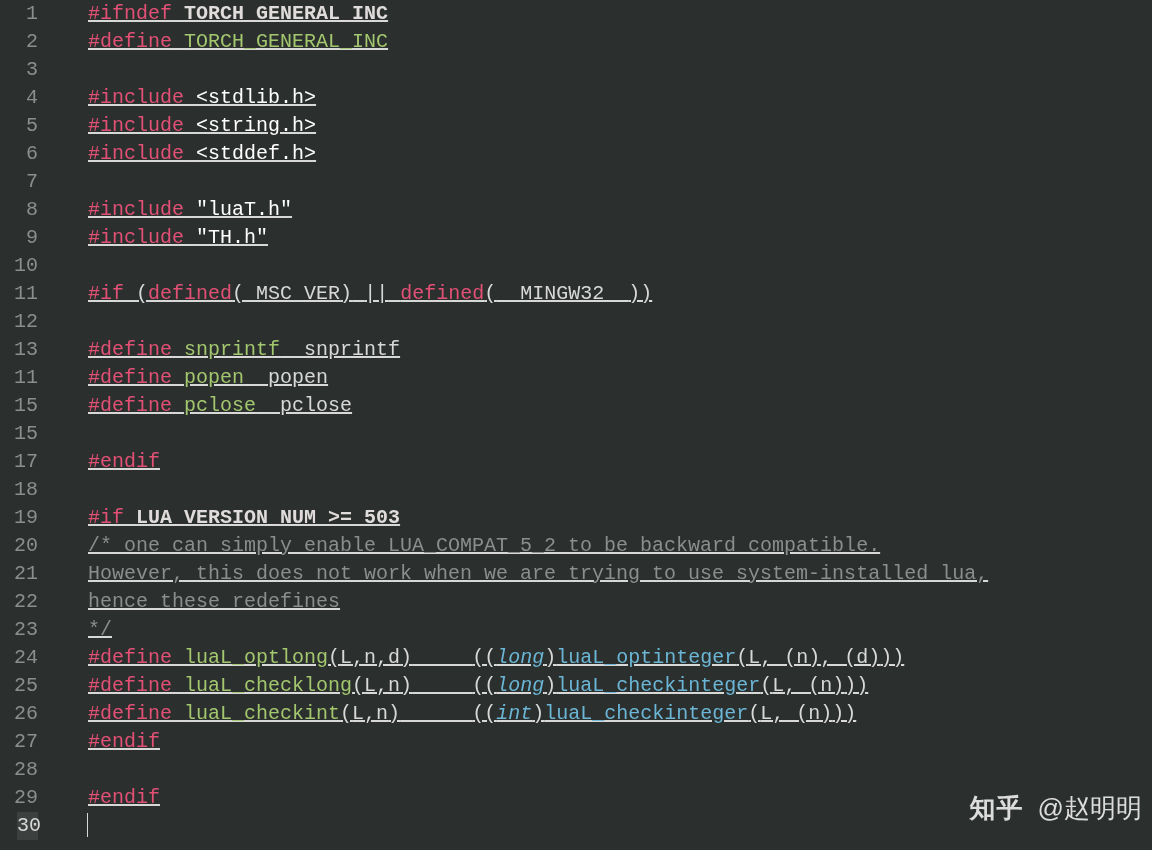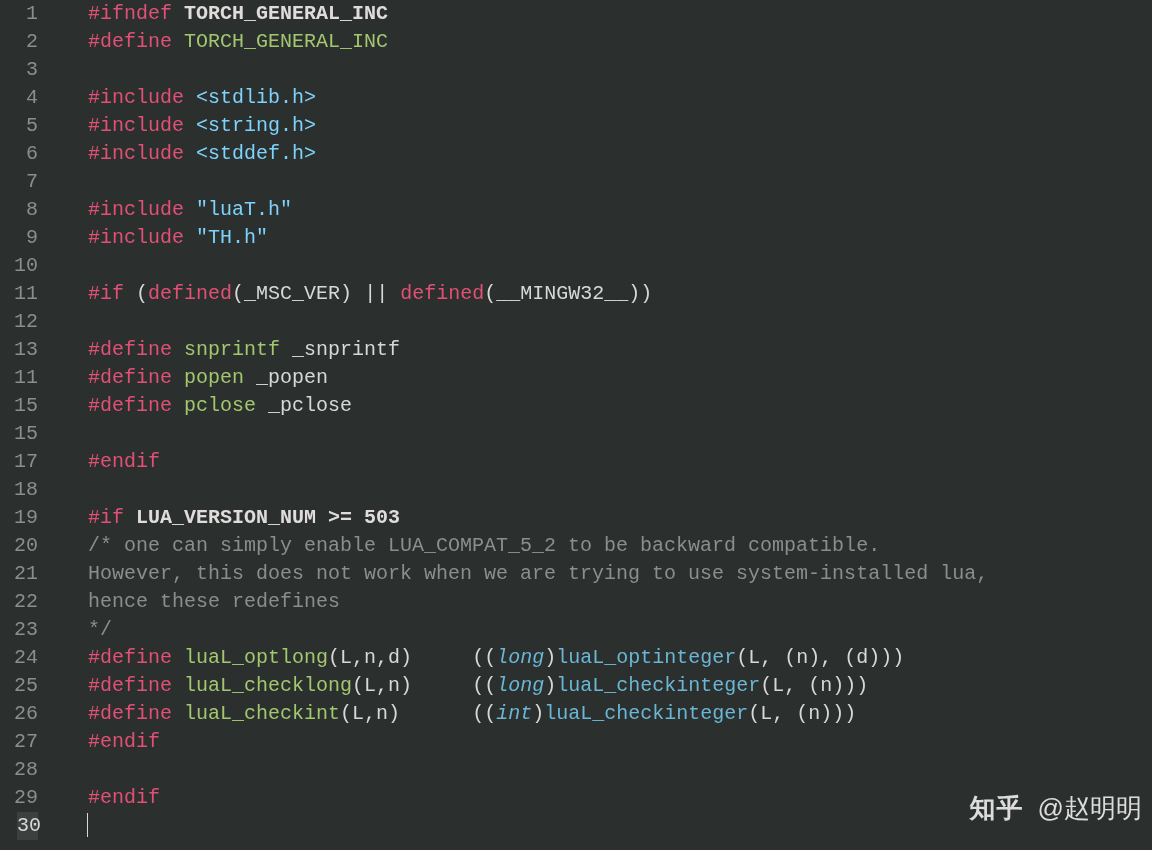--- a/index.html
+++ b/index.html
@@ -31,36 +31,37 @@
   }
   .gutter-line.active-gutter {
     background: #3c403e;
     color: #d8d8d8;
     margin-left: 17px;
   }
   .code {
     flex: 1;
     padding-left: 40px;
     position: relative;
+    text-decoration: underline;
   }
   .code-line {
     height: 28px;
     white-space: pre;
   }
   .code-line .tok { white-space: pre; }
 
   .c-directive { color: #e25076; }   
   .c-macro     { color: #e0dcdc; font-weight: bold; } 
   .c-definedkw { color: #e25076; }   
   .c-definedkw-it { color: #6bb6d6; font-style: italic; } 
   .c-ident     { color: #a3c76f; }   
   .c-ident2    { color: #d8d8d8; }   
   .c-func      { color: #6bb6d6; }   
   .c-punct     { color: #d8d8d8; }
-  .c-string    { color: #7dd3fc; }   
+  .c-string    { color: #ffffff; }   
   .c-comment   { color: #8a8e8c; }
   .c-text      { color: #d8d8d8; }
 
   .active-line-bg {
     position: absolute;
     left: 0;
     right: 0;
     height: 28px;
     background: #3c403e;
     z-index: -1;

